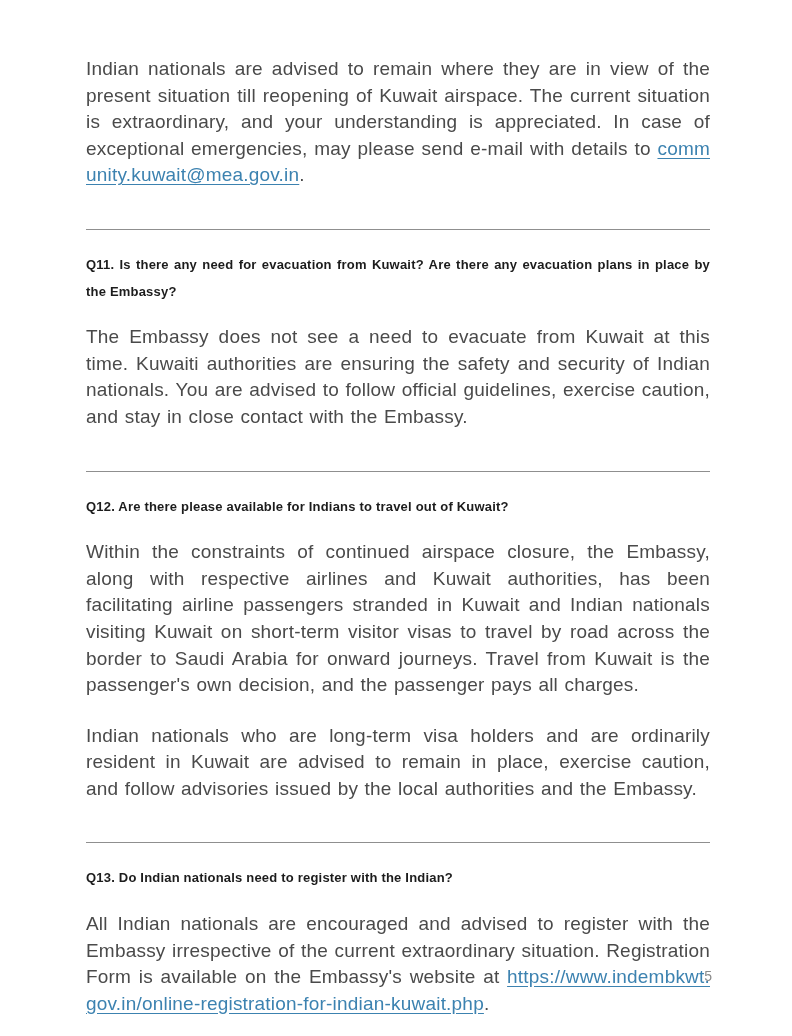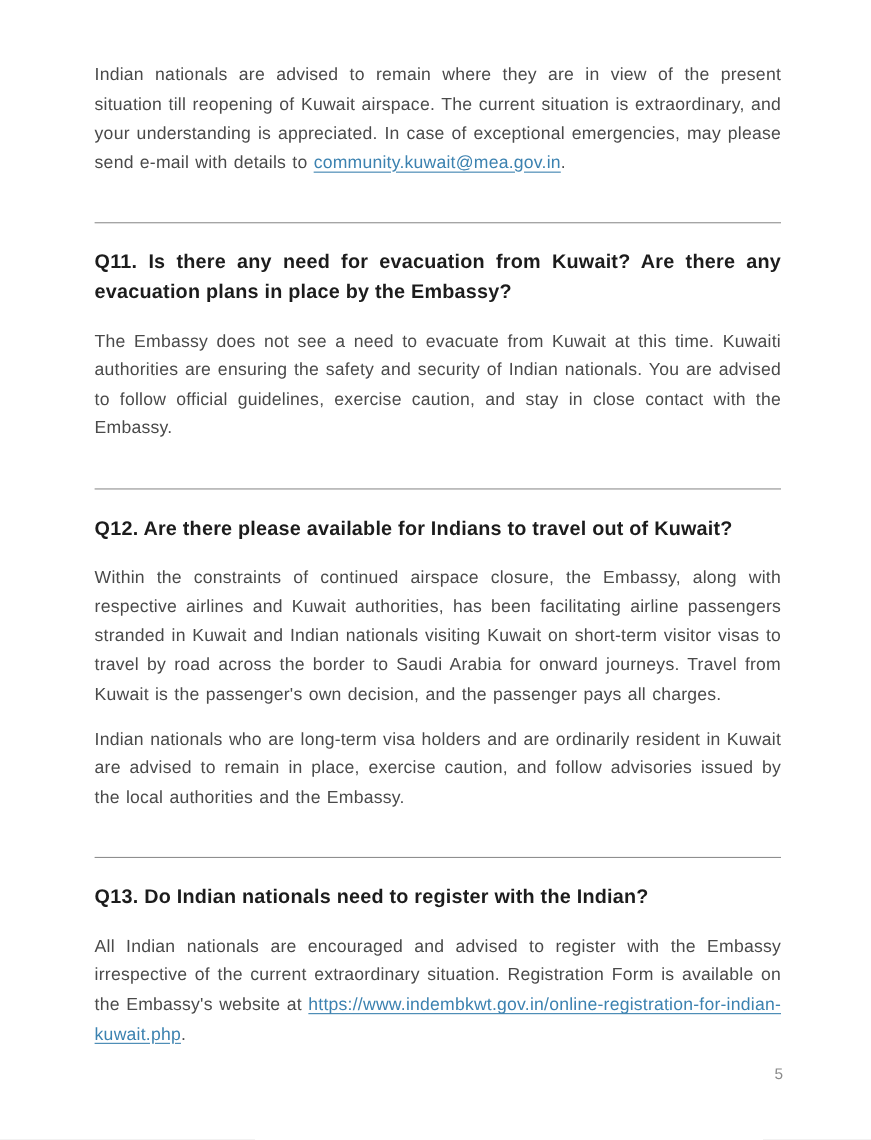--- a/index.html
+++ b/index.html
@@ -15,30 +15,30 @@
   .page{
     width:792px;
     height:1036px;
     background:var(--background);
     position:relative;
     padding:56px 82px 0 86px;
     font-family:"Liberation Sans","DejaVu Sans",sans-serif;
     overflow:hidden;
   }
   p.body-para{
-    font-size:16px;
+    font-size:19px;
     line-height:26.6px;
     color:var(--body-text);
     text-align:justify;
     letter-spacing:0.2px;
     word-spacing:1px;
   }
-  p.body-para + p.body-para{margin-top:14px;}
+  p.body-para + p.body-para{margin-top:24px;}
   h2.question{
-    font-size:18px;
+    font-size:13px;
     line-height:26.6px;
     font-weight:700;
     color:var(--heading-text);
     text-align:justify;
     letter-spacing:0.2px;
     margin-top:22px;
     margin-bottom:19px;
   }
   hr.divider{
     border:none;

